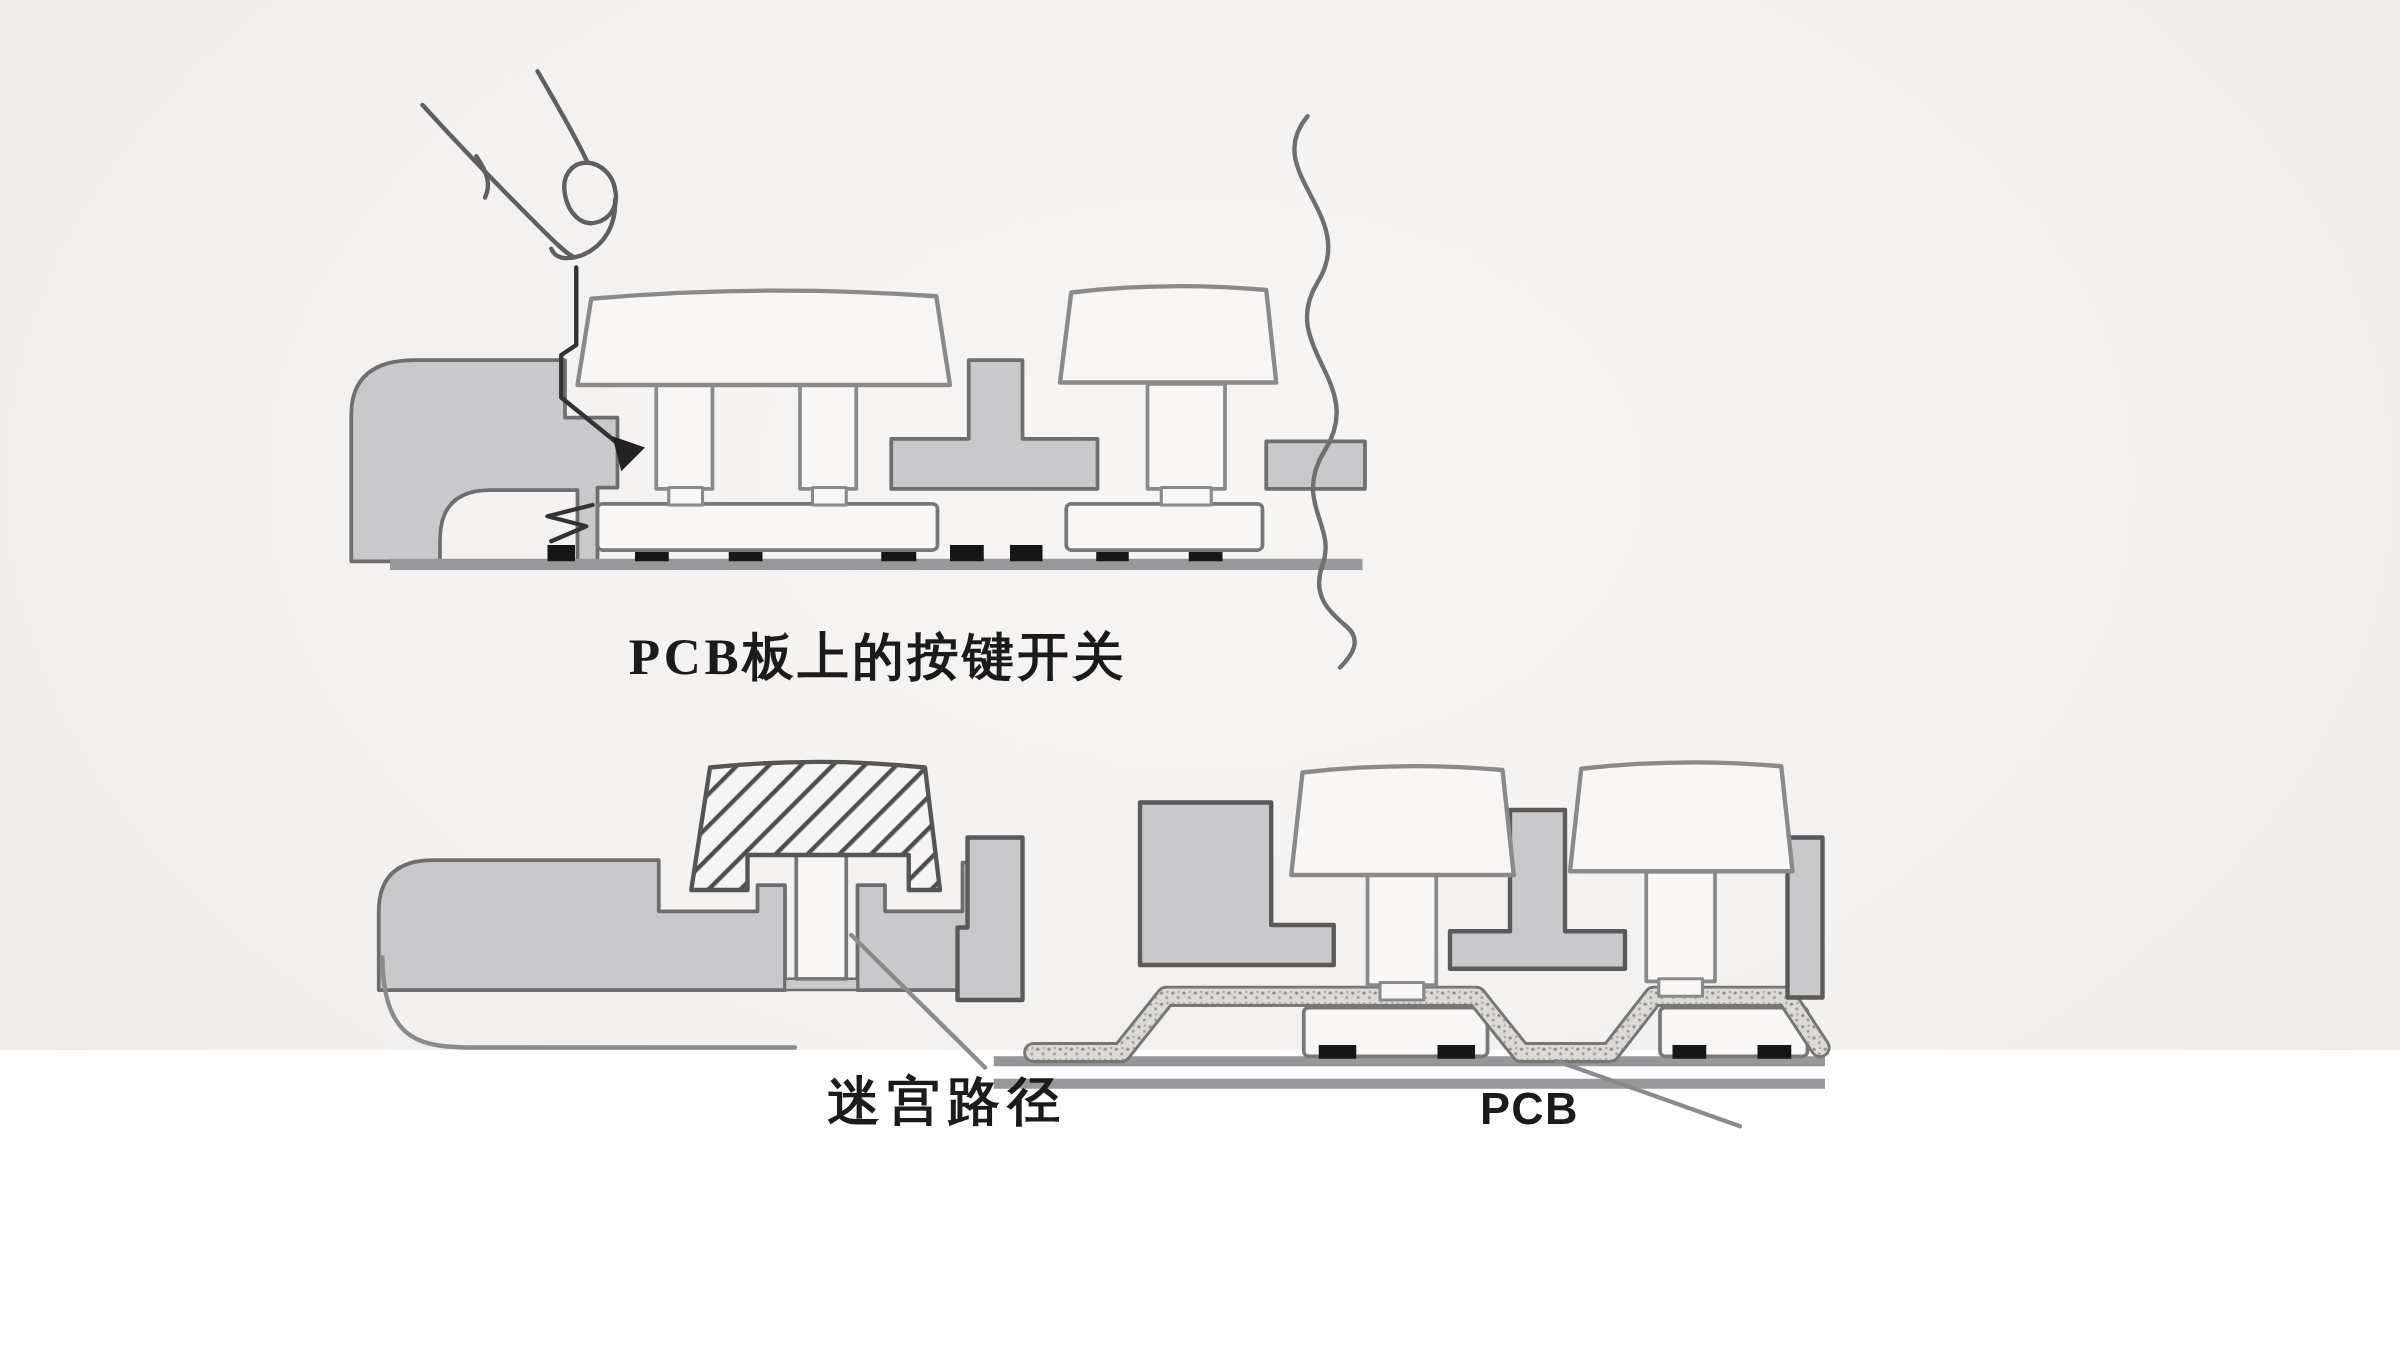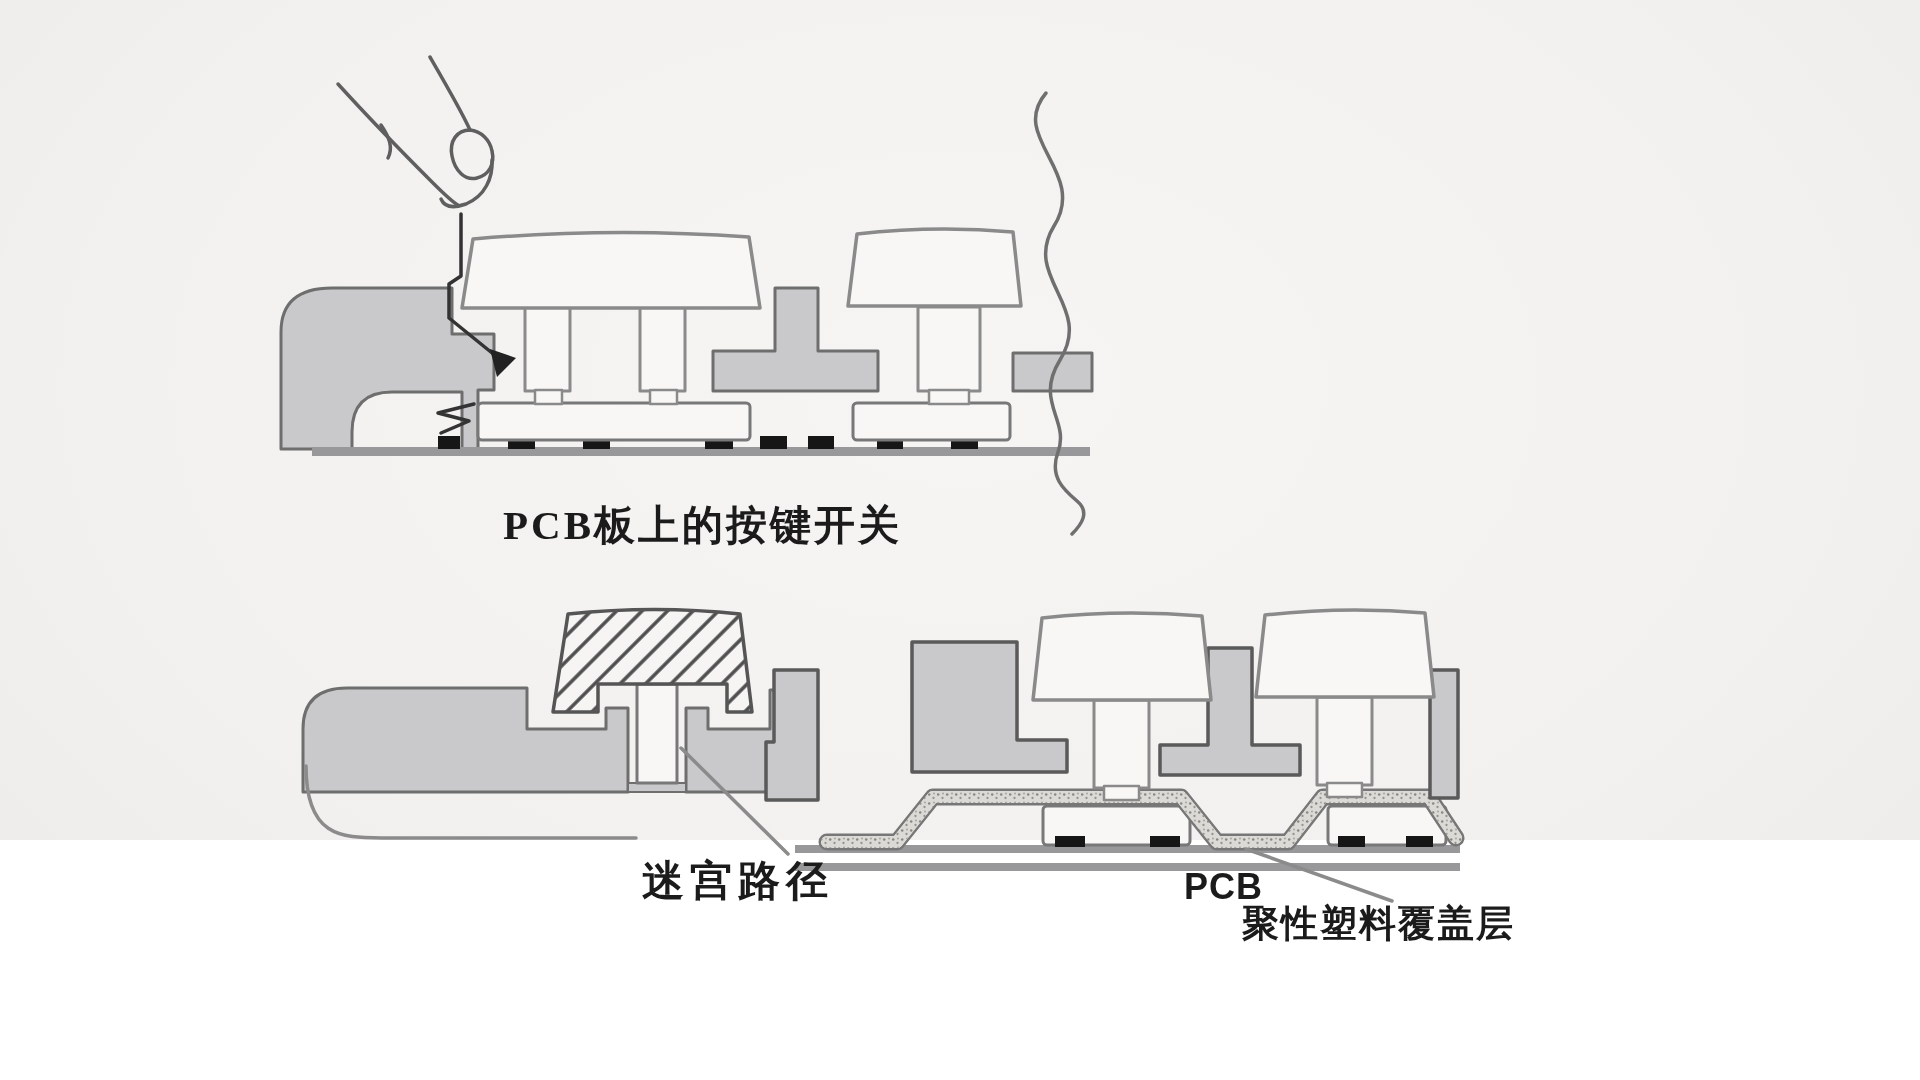--- a/index.html
+++ b/index.html
@@ -11,21 +11,21 @@
     position:relative;width:1920px;height:840px;
     background:radial-gradient(ellipse 1400px 900px at 50% 46%, #f6f5f4 0%, #f2f1f0 60%, #ebeae9 100%);
   }
   #fig-svg{position:absolute;left:0;top:0;filter:blur(0.55px);}
   .cap{
     position:absolute;color:#1c1b1b;white-space:nowrap;
     font-family:"Liberation Serif","DejaVu Serif",serif;
     filter:blur(0.35px);
   }
   .cap-top{left:503px;top:498px;font-size:41px;letter-spacing:3px;font-weight:600;}
-  .cap-maze{left:642px;top:853px;font-size:42px;letter-spacing:6px;font-weight:600;}
+  .cap-maze{left:662px;top:853px;font-size:42px;letter-spacing:6px;font-weight:600;}
   .cap-pcb{left:1148px;top:866px;font-size:36px;font-weight:700;
     font-family:"Liberation Sans","DejaVu Sans",sans-serif;letter-spacing:1px;margin-left:36px;}
   .cap-cover{left:1242px;top:899px;font-size:37px;letter-spacing:2px;font-weight:600;}
 </style>
 </head>
 <body>
 
 <div id="canvas">
 
 <svg id="fig-svg" width="1920" height="1080" viewBox="0 0 1920 1080">
@@ -150,14 +150,13 @@
       <path d="M1265,615 L1256,697 L1434,697 L1425,613 Q1345,606 1265,615 Z" stroke="#8a8a8a" stroke-width="3.5"></path>
     </g>
 
     <line x1="1246" y1="849" x2="1392" y2="901" stroke="#8c8b8b" stroke-width="3.5"></line>
   </g>
 </svg>
 
   <div class="cap cap-top">PCB板上的按键开关</div>
   <div class="cap cap-maze">迷宫路径</div>
   <div class="cap cap-pcb">PCB</div>
-  <div class="cap cap-cover">聚性塑料覆盖层</div>
 </div>
 
 </body></html>

